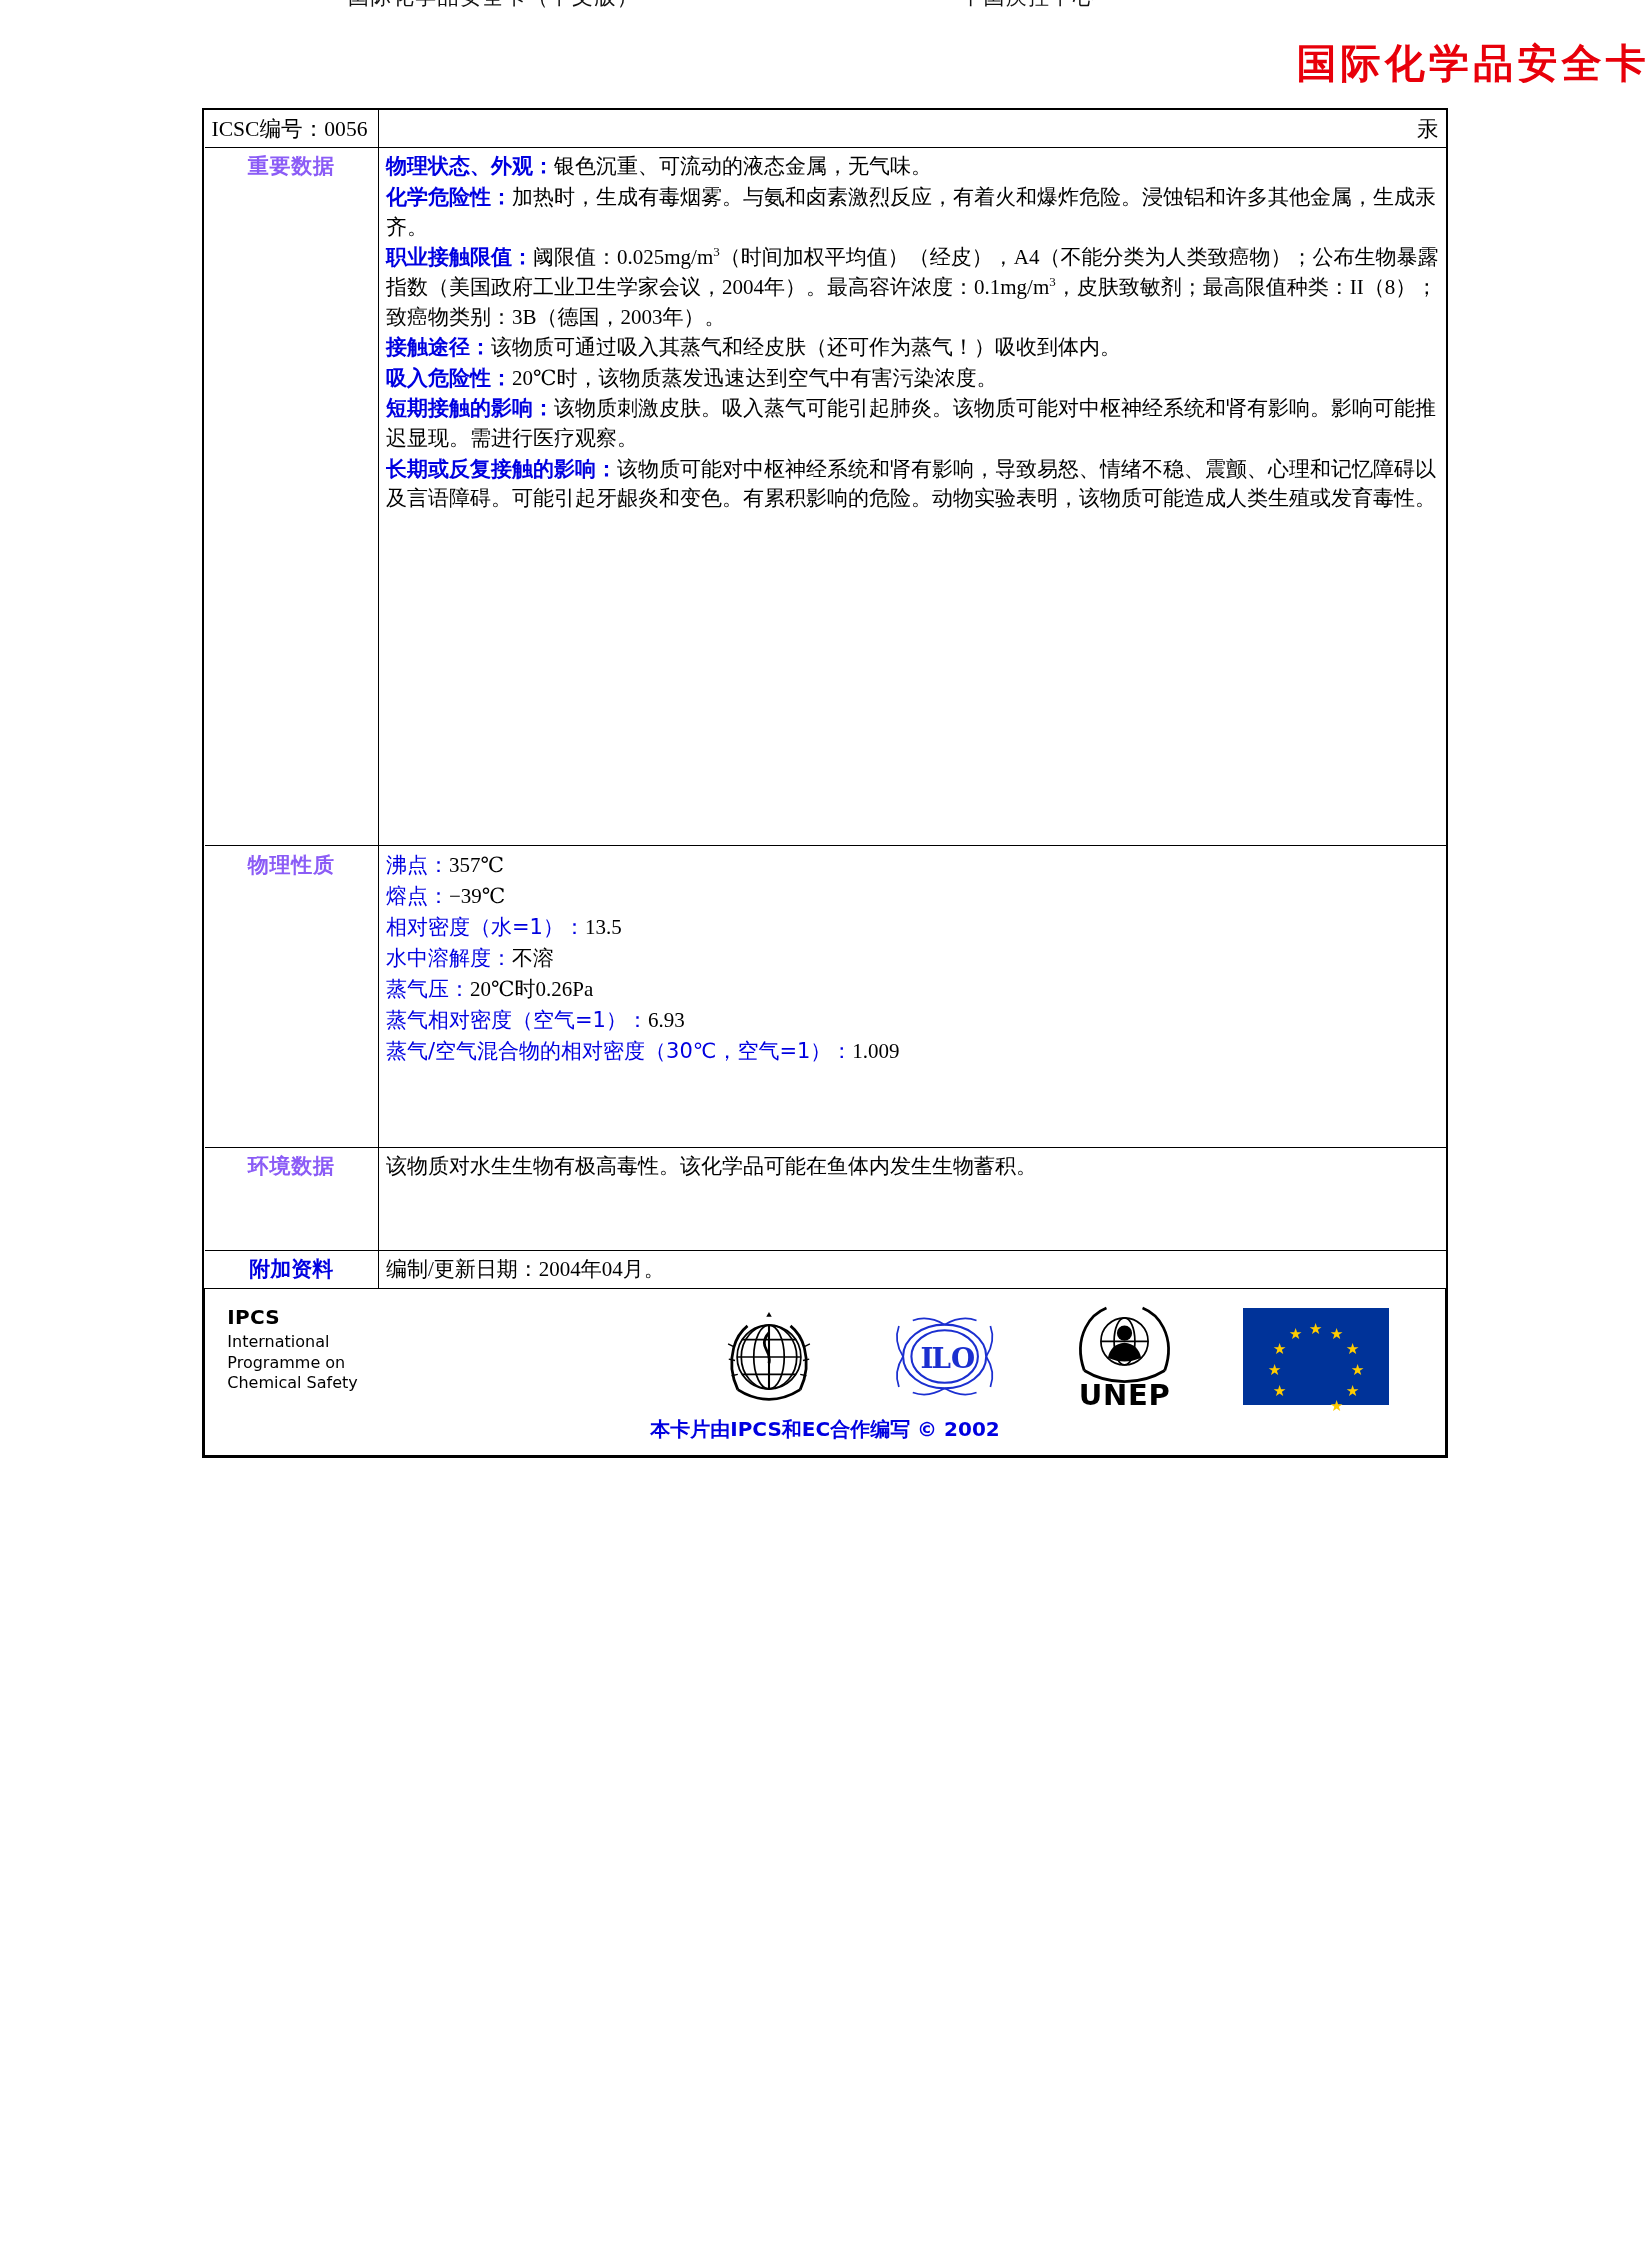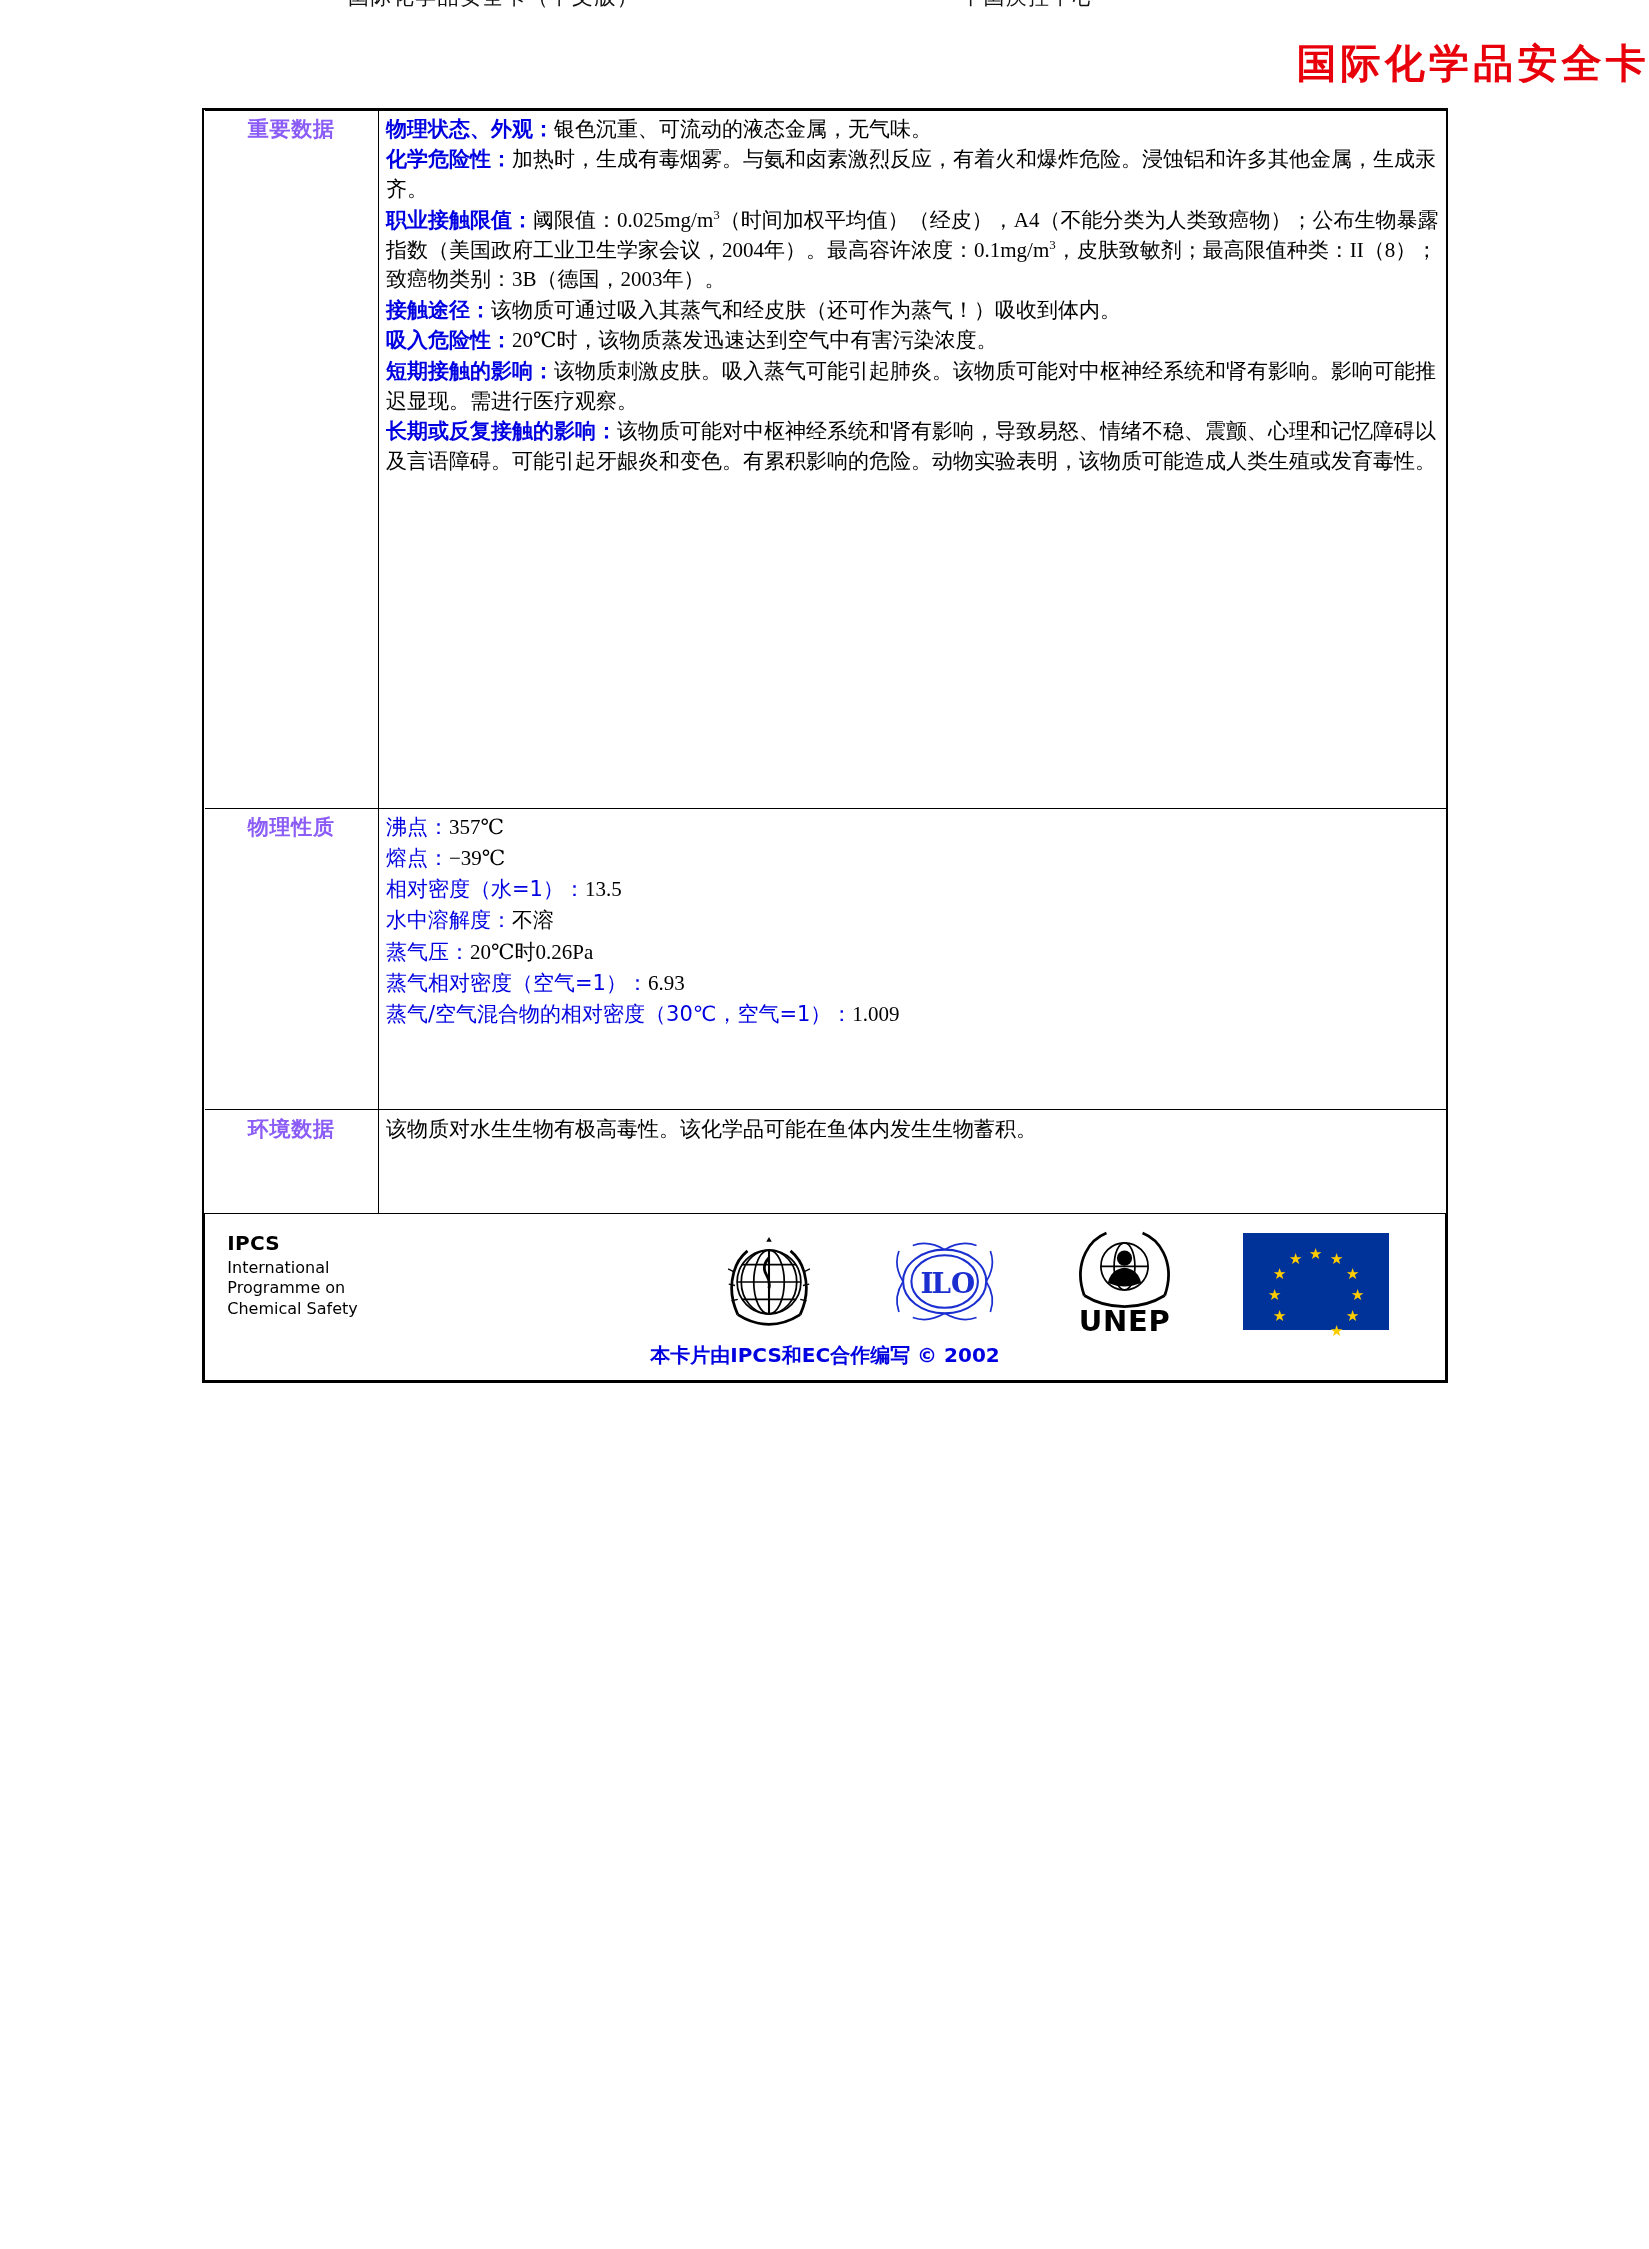--- a/index.html
+++ b/index.html
@@ -221,20 +221,28 @@
   <div class="main-title">国际化学品安全卡</div>
 
   <div class="card">
     <table class="sheet">
       <colgroup>
         <col style="width:174px">
         <col>
       </colgroup>
 
       <tbody>
+          <tr class="row-id">
+        <td class="id-cell no-side" style="border-top:none;border-left:none;">
+          <span class="label">ICSC编号：</span><span>0056</span>
+        </td>
+        <td class="id-right no-side" style="border-top:none;border-right:none;">
+          <span>汞</span>
+        </td>
+      </tr>
 
       <tr>
         <td class="sec-label" style="border-left:none;">重要数据</td>
         <td class="body-cell cell-tall-1" style="border-right:none;">
           <p>
             <span class="k">物理状态、外观：</span><span>银色沉重、可流动的液态金属，无气味。</span>
           </p>
           <p>
             <span class="k">化学危险性：</span><span>加热时，生成有毒烟雾。与氨和卤素激烈反应，有着火和爆炸危险。浸蚀铝和许多其他金属，生成汞齐。</span>
           </p>
@@ -268,20 +276,24 @@
           <p><span class="kplain">蒸气/空气混合物的相对密度（30℃，空气=1）：</span><span>1.009</span></p>
         </td>
       </tr>
 
       <tr>
         <td class="sec-label" style="border-left:none;">环境数据</td>
         <td class="body-cell cell-tall-3" style="border-right:none;">该物质对水生生物有极高毒性。该化学品可能在鱼体内发生生物蓄积。</td>
       </tr>
 
 
+      <tr>
+        <td class="attach-label" style="border-left:none;">附加资料</td>
+        <td class="attach-cell" style="border-right:none;">编制/更新日期：2004年04月。</td>
+      </tr>
 
       <tr>
         <td class="footer-cell" colspan="2">
           <div class="footer-inner">
             <div class="ipcs-block">
               <div class="big">IPCS</div>
               <div>International</div>
               <div>Programme on</div>
               <div>Chemical Safety</div>
             </div>

